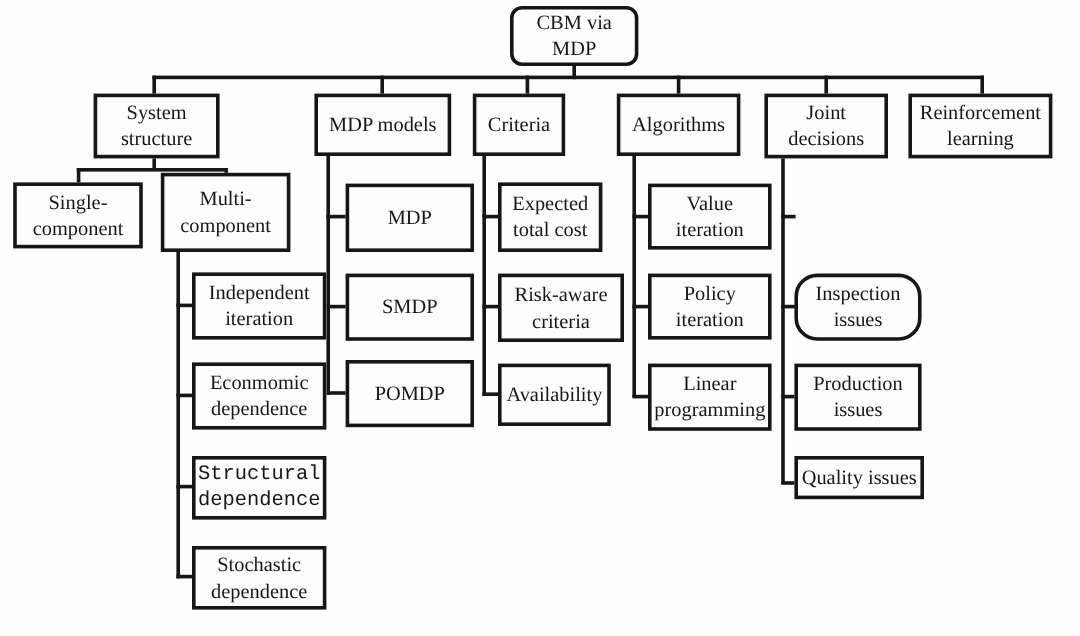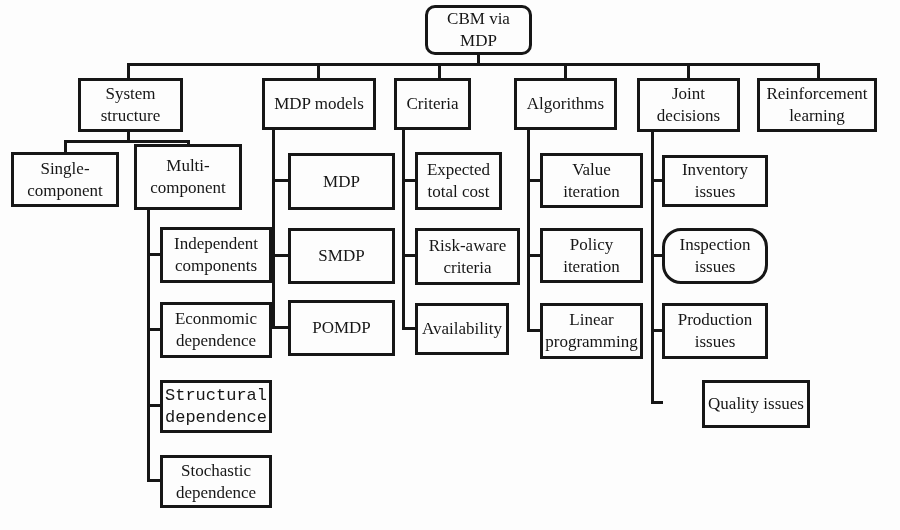--- a/index.html
+++ b/index.html
@@ -89,35 +89,34 @@
   <div class="box" style="left:78px;top:78px;width:105px;height:54px;">System structure</div>
   <div class="box" style="left:262px;top:78px;width:114px;height:52px;">MDP models</div>
   <div class="box" style="left:380px;top:78px;width:77px;height:52px;margin-left:14px;">Criteria</div>
   <div class="box" style="left:514px;top:78px;width:103px;height:52px;">Algorithms</div>
   <div class="box" style="left:637px;top:78px;width:103px;height:54px;">Joint decisions</div>
   <div class="box" style="left:757px;top:78px;width:120px;height:54px;">Reinforcement learning</div>
 
   <div class="box" style="left:11px;top:152px;width:108px;height:55px;">Single-component</div>
   <div class="box" style="left:134px;top:144px;width:108px;height:66px;">Multi-component</div>
 
-  <div class="box" style="left:160px;top:227px;width:112px;height:56px;">Independent components</div>
+  <div class="box" style="left:160px;top:227px;width:112px;height:56px;">Independent iteration</div>
   <div class="box" style="left:160px;top:302px;width:112px;height:56px;">Econmomic dependence</div>
   <div class="box" style="left:160px;top:380px;width:112px;height:53px;font-family:Liberation Mono, monospace;">Structural dependence</div>
   <div class="box" style="left:160px;top:455px;width:112px;height:53px;">Stochastic dependence</div>
 
   <div class="box" style="left:288px;top:153px;width:107px;height:57px;">MDP</div>
   <div class="box" style="left:288px;top:228px;width:107px;height:56px;">SMDP</div>
   <div class="box" style="left:288px;top:300px;width:107px;height:56px;">POMDP</div>
 
   <div class="box" style="left:415px;top:152px;width:87px;height:58px;">Expected total cost</div>
   <div class="box" style="left:415px;top:228px;width:105px;height:57px;">Risk-aware criteria</div>
   <div class="box" style="left:415px;top:303px;width:94px;height:52px;">Availability</div>
 
   <div class="box" style="left:540px;top:153px;width:103px;height:55px;">Value iteration</div>
   <div class="box" style="left:540px;top:228px;width:103px;height:55px;">Policy iteration</div>
   <div class="box" style="left:540px;top:303px;width:103px;height:56px;">Linear programming</div>
 
-  <div class="box" style="left:662px;top:155px;width:106px;height:52px;">Inventory issues</div>
   <div class="box" style="left:662px;top:228px;width:106px;height:56px;border-radius:19px;">Inspection issues</div>
   <div class="box" style="left:662px;top:303px;width:106px;height:56px;">Production issues</div>
-  <div class="box nowrap" style="left:662px;top:380px;width:108px;height:48px;margin-left:40px;">Quality issues</div>
+  <div class="box nowrap" style="left:662px;top:380px;width:108px;height:36px;">Quality issues</div>
 
 </div>
 
 </body></html>

